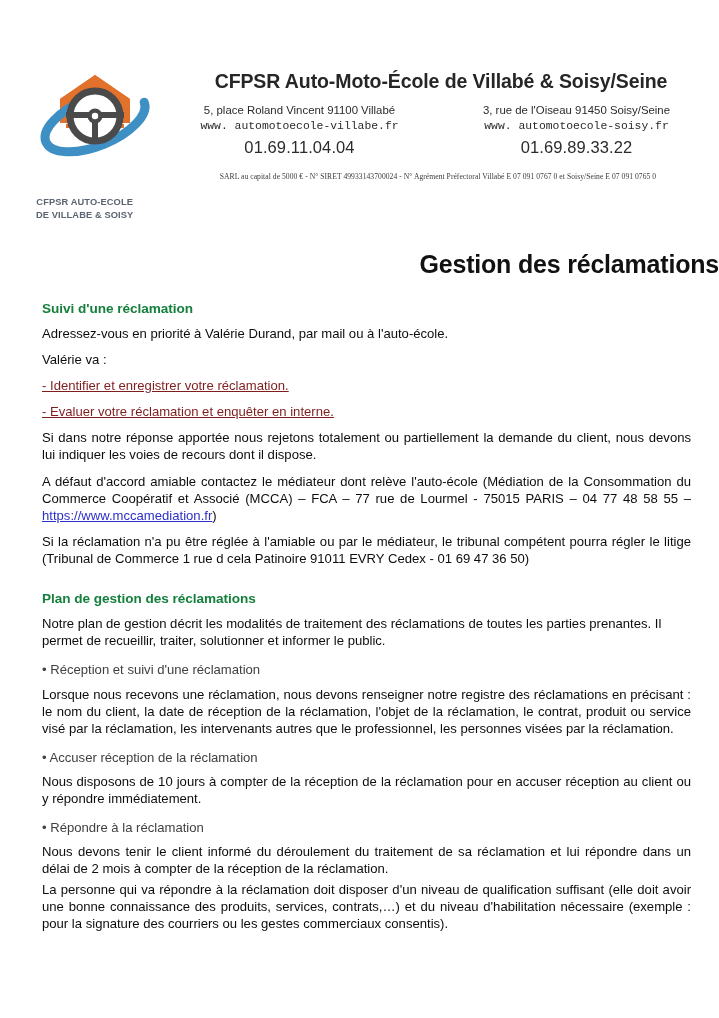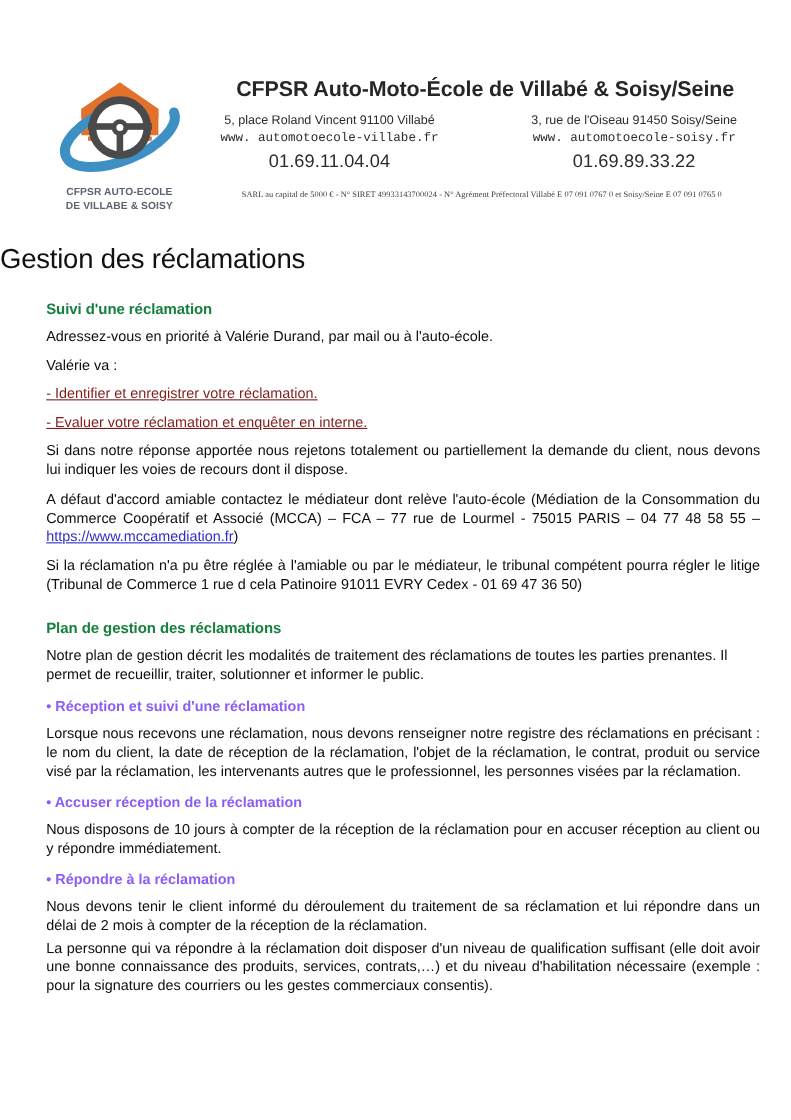--- a/index.html
+++ b/index.html
@@ -30,22 +30,23 @@
     display: flex;
     align-items: flex-start;
     padding: 60px 28px 0 36px;
   }
 
   .logo-block {
     width: 145px;
     flex: 0 0 145px;
     display: flex;
     flex-direction: column;
-    align-items: center;
+    align-items: flex-start;
     padding-top: 6px;
+    gap: 28px;
   }
   .logo-mark {
     width: 118px;
     height: 100px;
     position: relative;
   }
   .logo-caption {
     margin-top: 2px;
     text-align: center;
     font-size: 9.3px;
@@ -99,23 +100,23 @@
     text-align: center;
     font-family: "Liberation Serif", serif;
     font-size: 7.6px;
     color: #3a3a3a;
     letter-spacing: .05px;
     white-space: nowrap;
   }
 
   
   .doc-title {
-    text-align: left;
+    text-align: right;
     font-size: 25px;
-    font-weight: normal;
+    font-weight: bold;
     color: #111111;
     margin: 28px 0 0 0;
     letter-spacing: -0.2px;
   }
 
   
   .content {
     padding: 0 28px 0 42px;
     margin-top: 22px;
   }
@@ -149,26 +150,26 @@
     margin: 0 0 9px 0;
     padding-left: 13px;
     text-indent: -13px;
     text-align: justify;
     color: #7f1d1d;
     text-decoration: underline;
   }
 
   p.bullet-head {
     font-size: 13.1px;
-    font-weight: bold;
+    font-weight: normal;
     line-height: 1.3;
     margin: 12px 0 7px 0;
     padding-left: 11px;
     text-indent: -11px;
-    color: #8b5cf6;
+    color: #404040;
   }
 
   a.link {
     color: #2d2ec9;
     text-decoration: underline;
   }
 </style>
 </head>
 <body>
 

